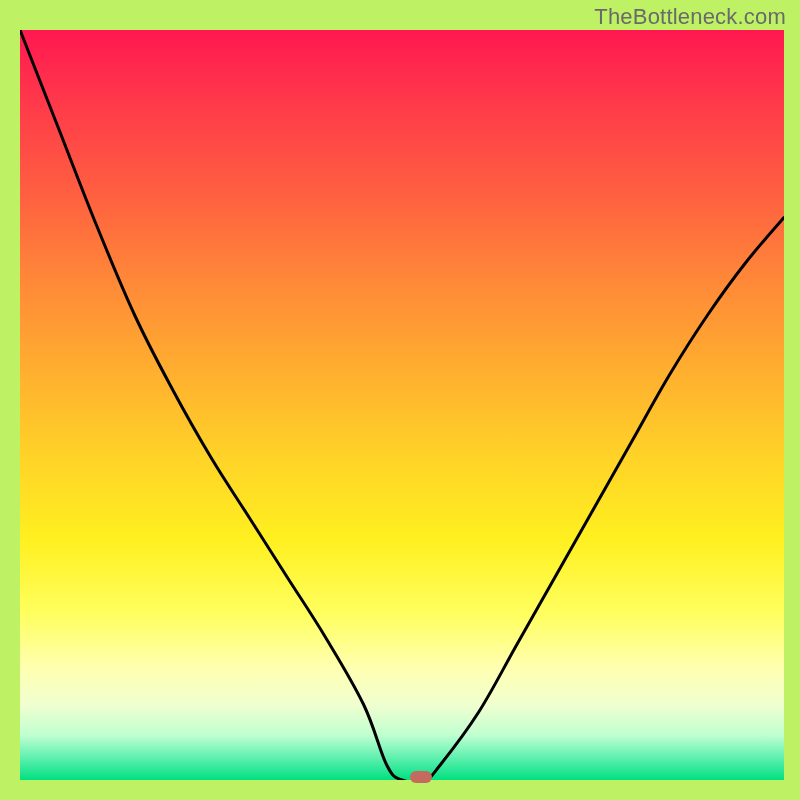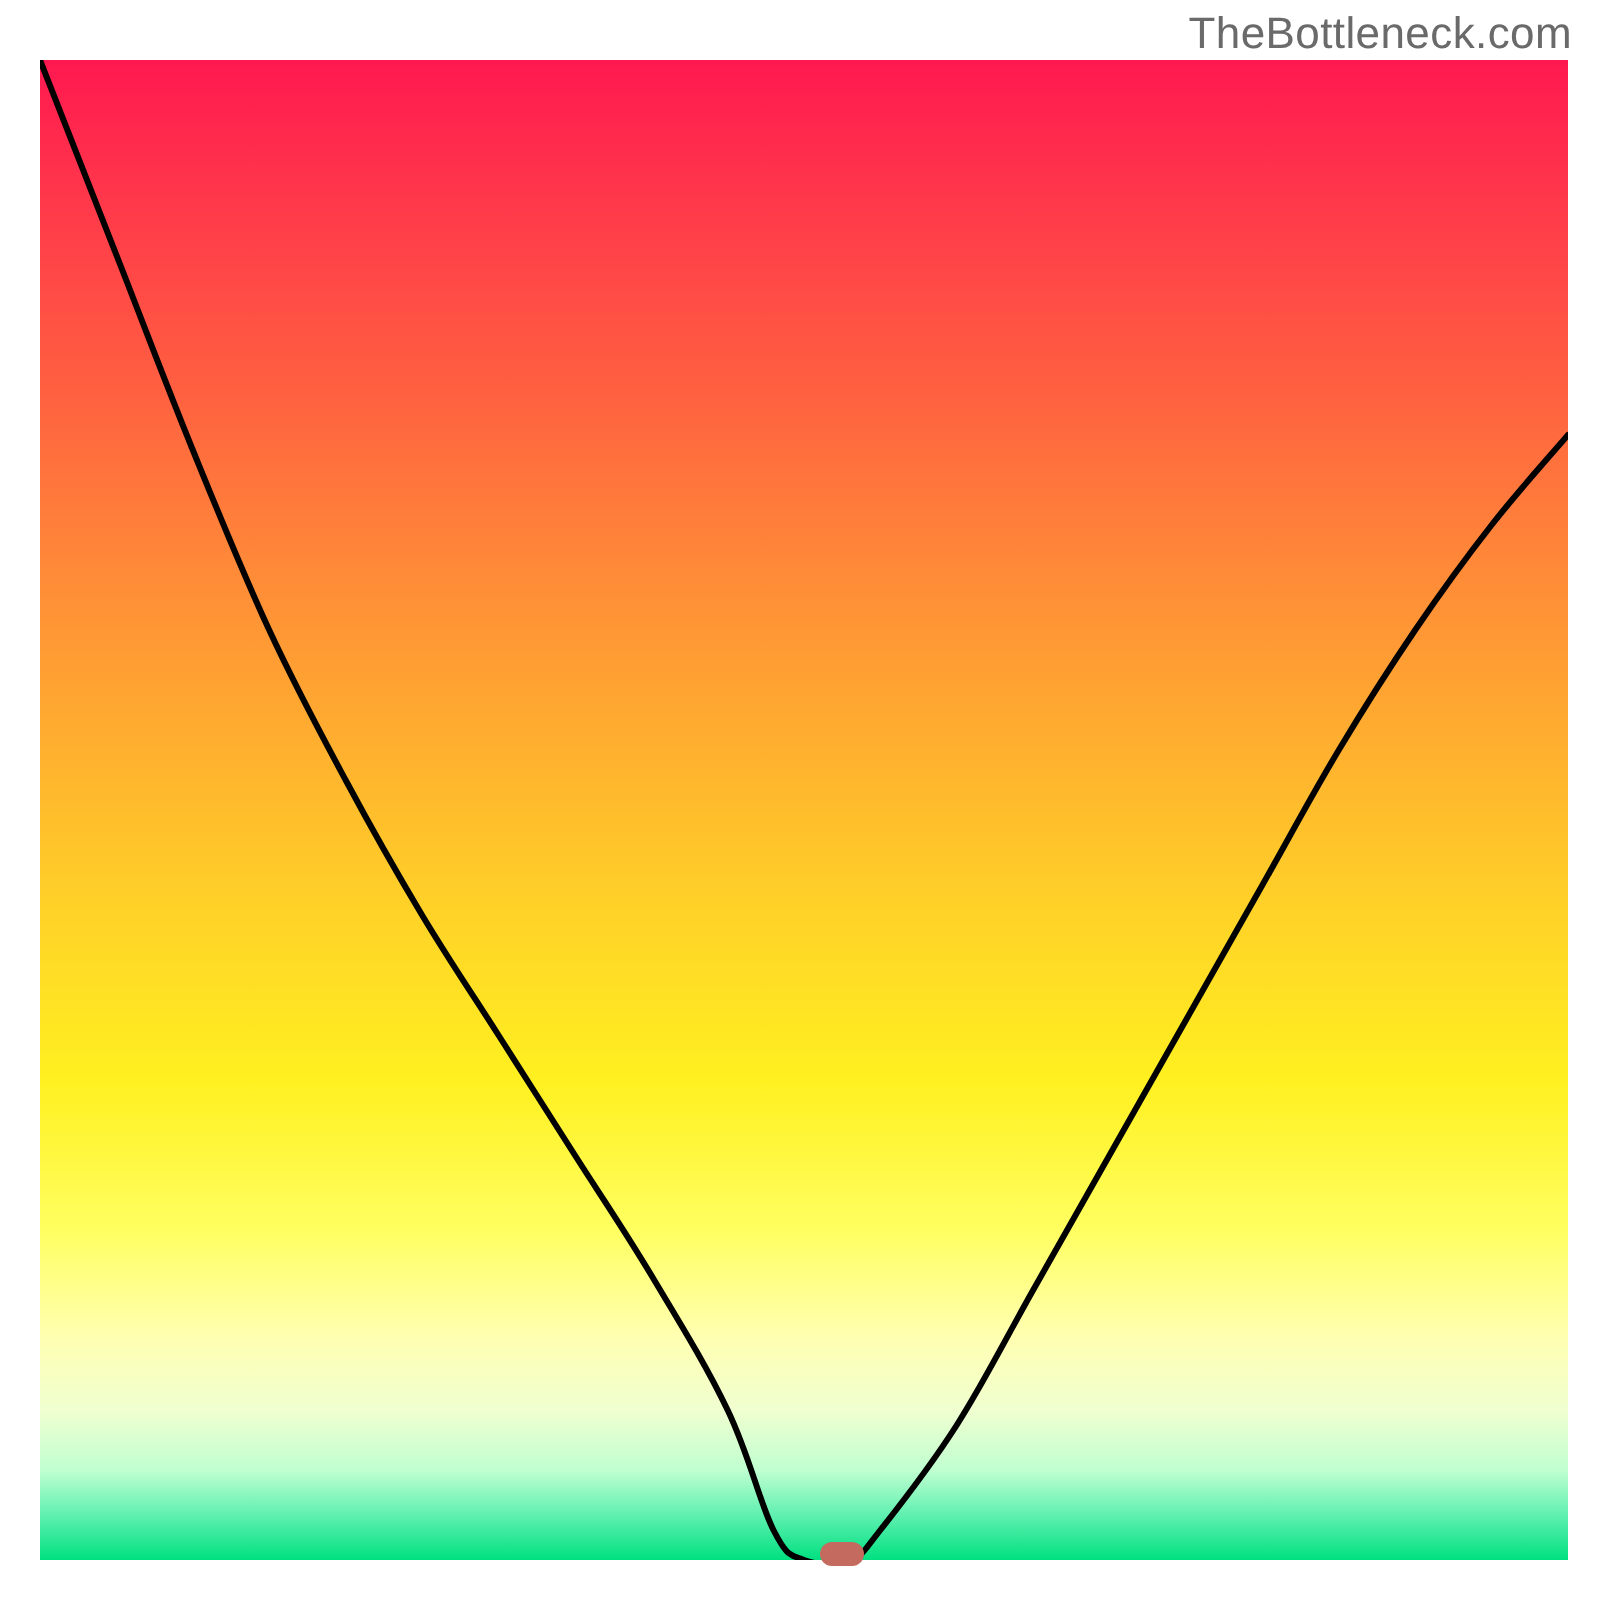--- a/index.html
+++ b/index.html
@@ -7,21 +7,21 @@
     padding: 0;
     width: 800px;
     height: 800px;
     background: #000;
     overflow: hidden;
   }
   .container {
     position: relative;
     width: 800px;
     height: 800px;
-    background: #ffffff;
+    background: #bef264;
     text-decoration: underline;
   }
   .watermark {
     position: absolute;
     top: 4px;
     right: 14px;
     font-family: Arial, Helvetica, sans-serif;
     font-size: 22px;
     font-weight: 500;
     color: #6a6a6a;

